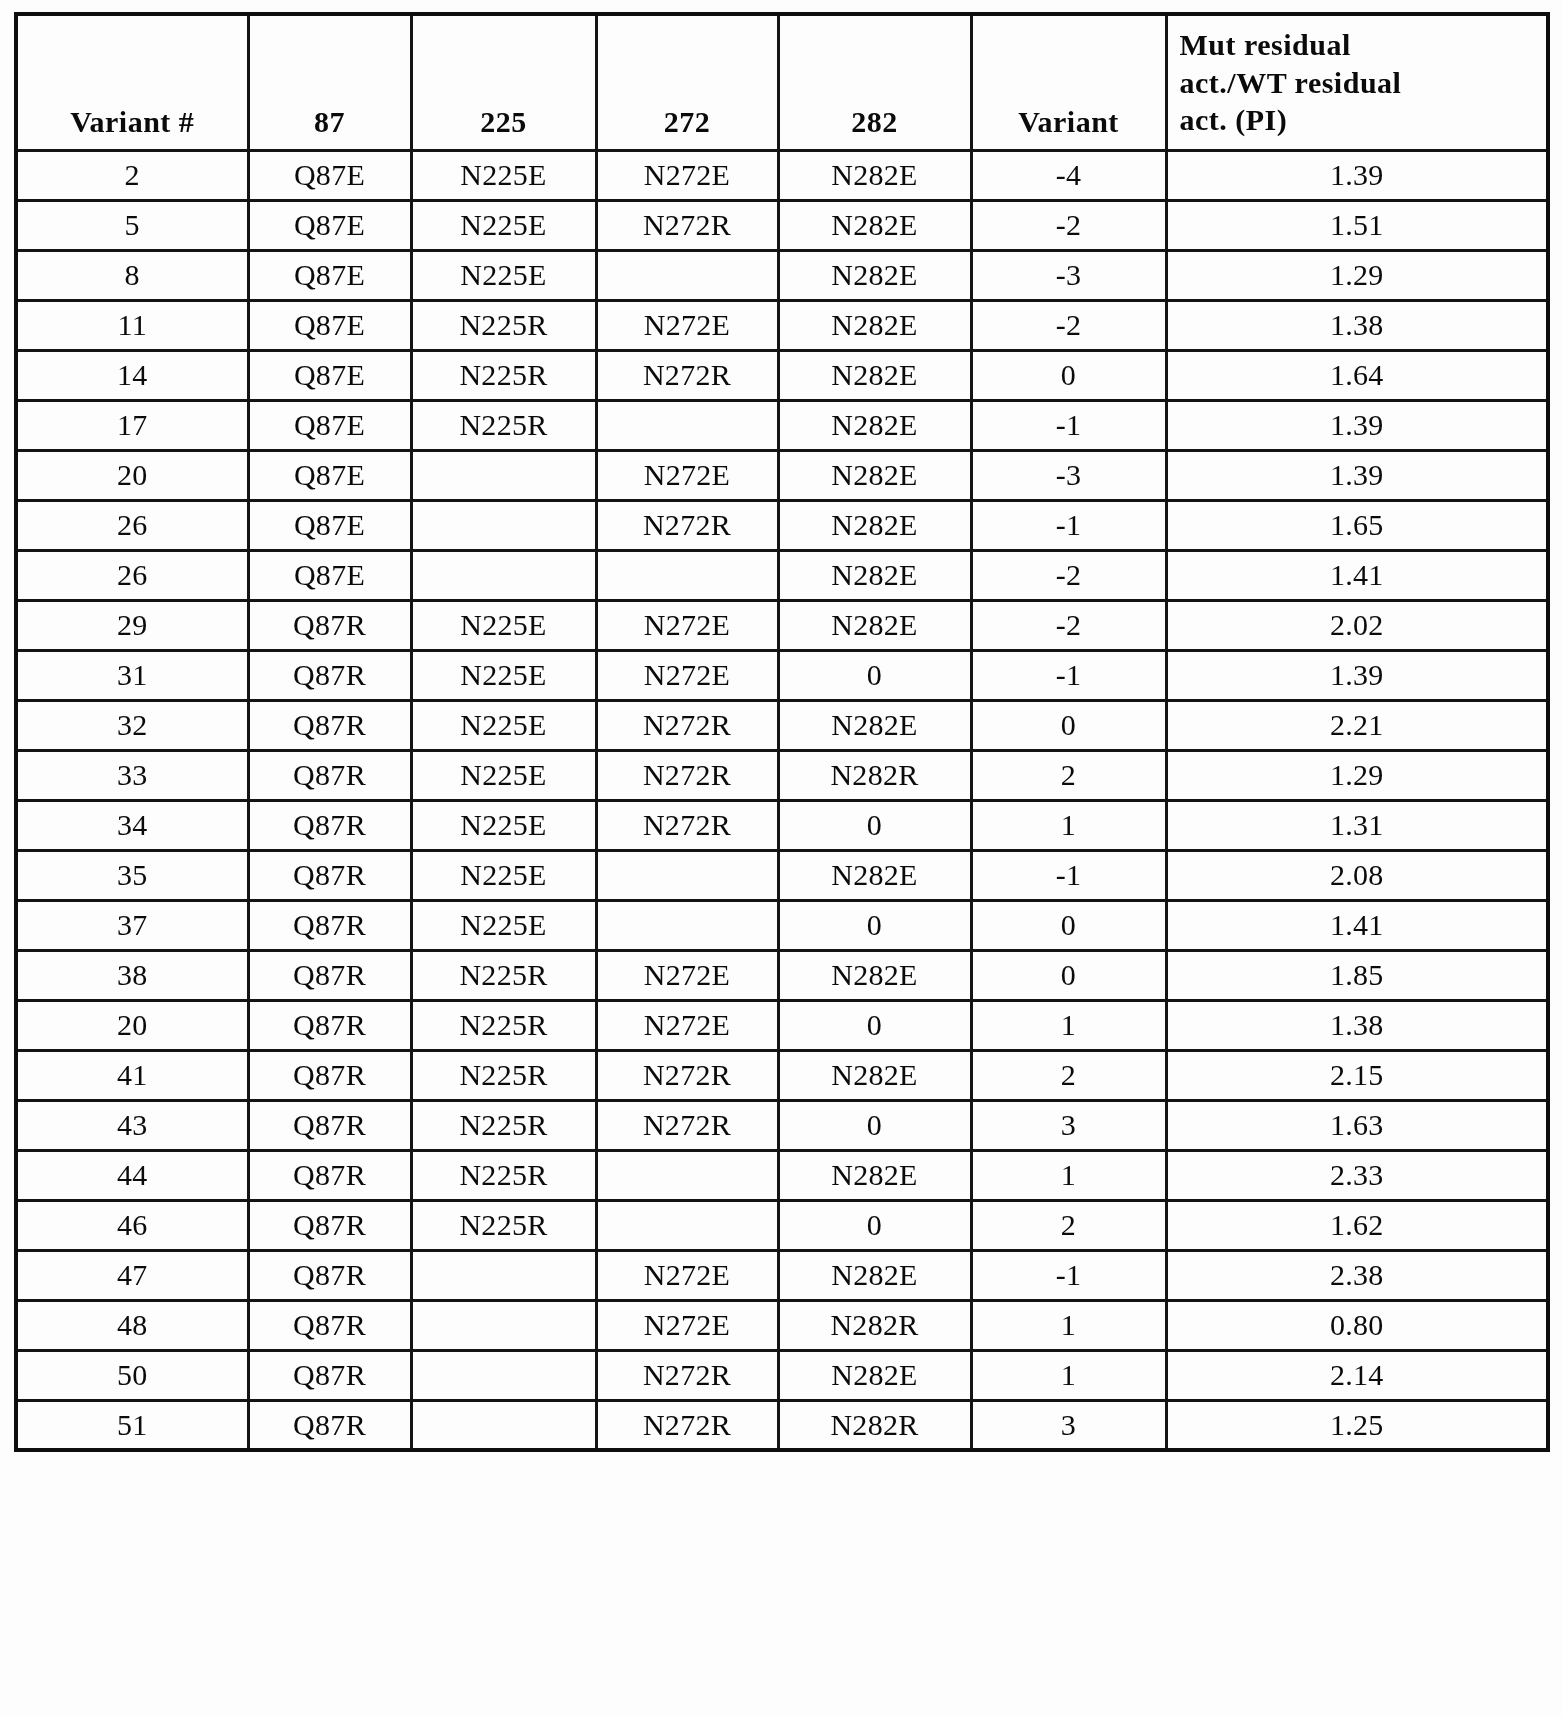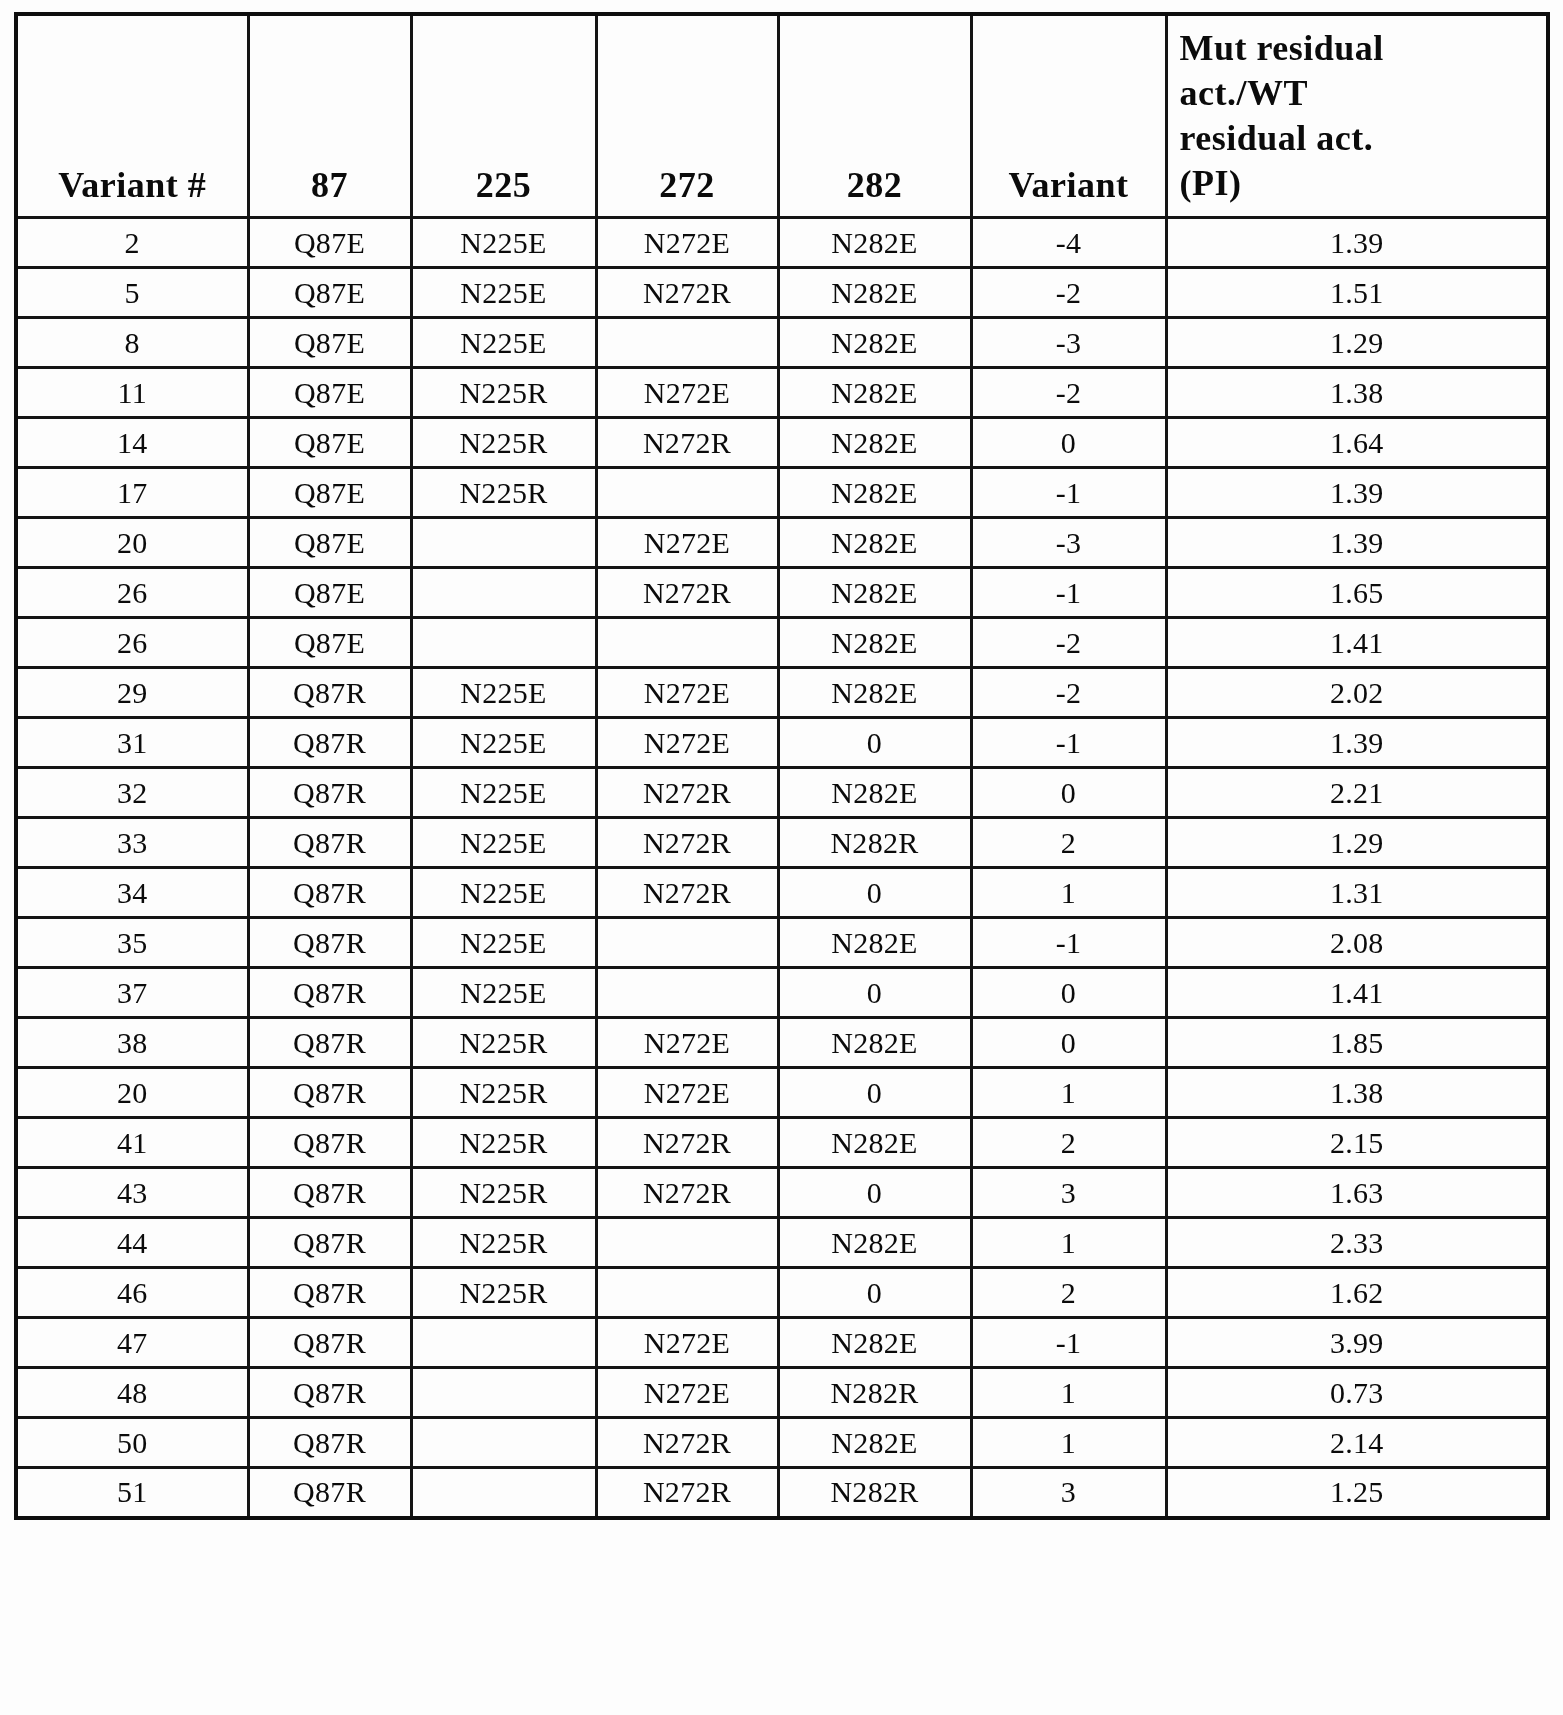--- a/index.html
+++ b/index.html
@@ -25,21 +25,21 @@
     table-layout: fixed;
     background: #fdfdfd;
     border: 4px solid #0e0e0e;
   }
   table.variants th,
   table.variants td {
     border: 3px solid #141414;
     overflow: hidden;
   }
   table.variants th {
-    font-size: 36px;
+    font-size: 30px;
     font-weight: bold;
     vertical-align: bottom;
     text-align: center;
     padding: 8px 4px 10px 4px;
     height: 110px;
     box-sizing: border-box;
     letter-spacing: 0.5px;
   }
   table.variants th.col-last {
     text-align: left;
@@ -294,30 +294,30 @@
           <td>2</td>
           <td>1.62</td>
         </tr>
         <tr>
           <td>47</td>
           <td>Q87R</td>
           <td></td>
           <td>N272E</td>
           <td>N282E</td>
           <td>-1</td>
-          <td>3.99</td>
+          <td>2.38</td>
         </tr>
         <tr>
           <td>48</td>
           <td>Q87R</td>
           <td></td>
           <td>N272E</td>
           <td>N282R</td>
           <td>1</td>
-          <td>0.73</td>
+          <td>0.80</td>
         </tr>
         <tr>
           <td>50</td>
           <td>Q87R</td>
           <td></td>
           <td>N272R</td>
           <td>N282E</td>
           <td>1</td>
           <td>2.14</td>
         </tr>

